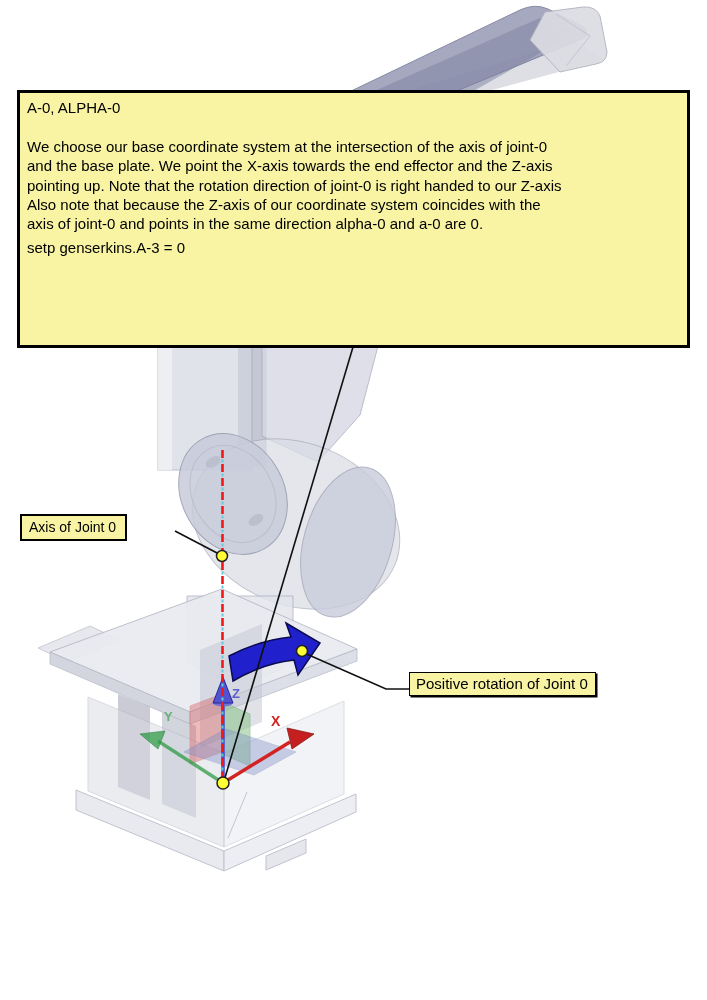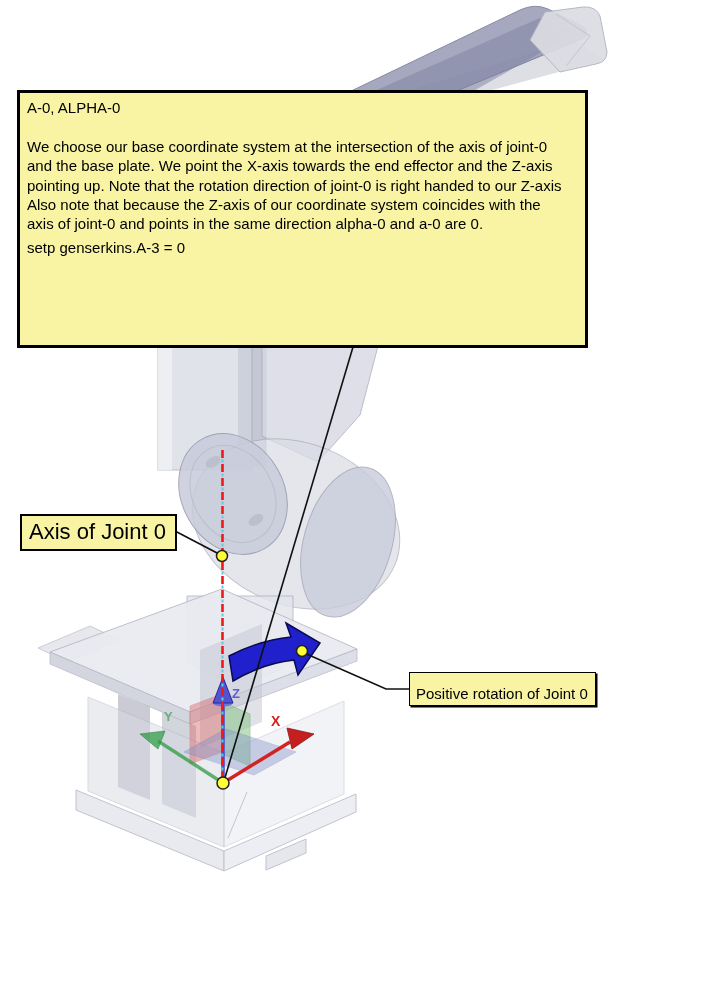--- a/index.html
+++ b/index.html
@@ -13,21 +13,21 @@
   }
   #scene {
     position: absolute;
     left: 0; top: 0;
     width: 707px; height: 1000px;
   }
   .note-box {
     position: absolute;
     left: 17px;
     top: 90px;
-    width: 571px;
+    width: 673px;
     height: 258px;
     box-sizing: border-box;
     background: #F8F4A4;
     border: 3px solid #000000;
     padding: 5px 7px;
     font-size: 15px;
     line-height: 19.4px;
     color: #000000;
   }
   .note-title { margin-bottom: 19.4px; }
@@ -37,28 +37,28 @@
     box-sizing: border-box;
     background: #F8F4A4;
     color: #000000;
     white-space: nowrap;
   }
   .callout-axis {
     left: 20px;
     top: 514px;
     border: 2.5px solid #000000;
     padding: 3px 9px 4px 7px;
-    font-size: 22px;
+    font-size: 14px;
   }
   .callout-rotation {
     left: 409px;
     top: 672px;
     border: 1.5px solid #000000;
     box-shadow: 1.5px 1.5px 0 0 #000000;
-    padding: 12px 7px 3px 6px;
+    padding: 2px 7px 3px 6px;
     font-size: 15px;
   }
   svg text { font-family: "Liberation Sans", sans-serif; font-weight: bold; }
 </style>
 </head>
 <body>
 
 <div id="canvas">
 
   <svg id="scene" viewBox="0 0 707 1000">

